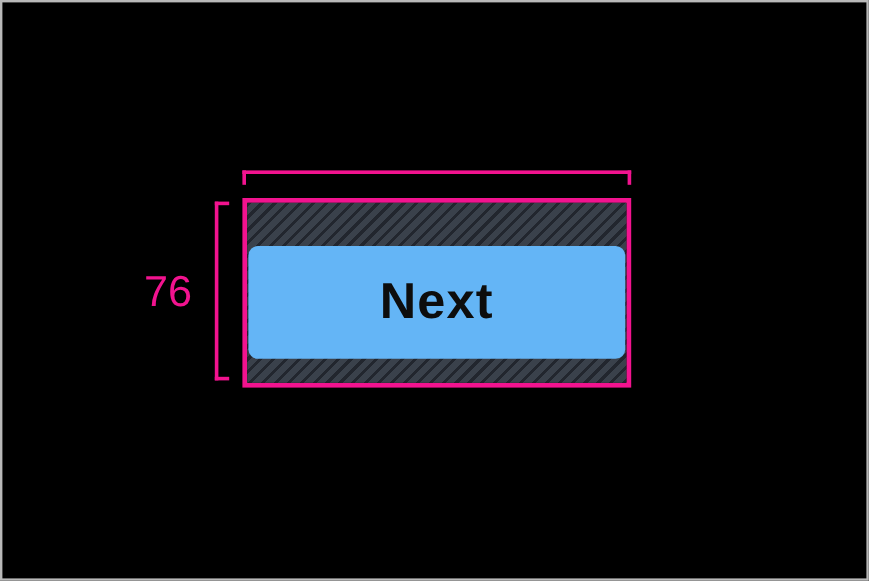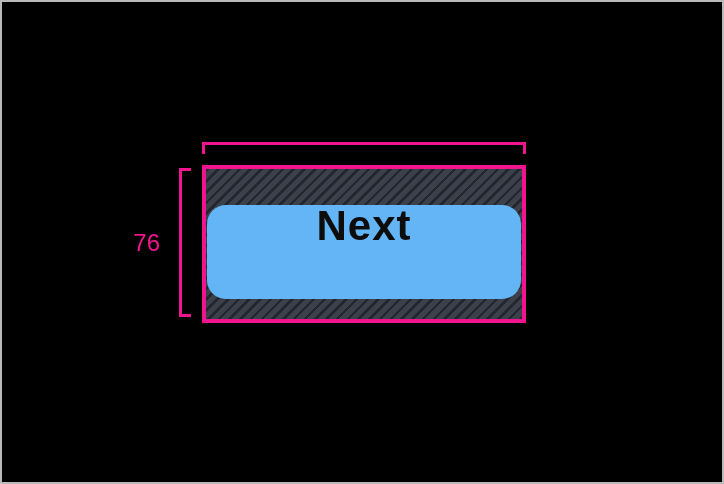--- a/index.html
+++ b/index.html
@@ -46,22 +46,23 @@
   }
   .next-btn {
     position: absolute;
     left: 1px;
     right: 1px;
     top: 20px;
     bottom: 20px;
     border: none;
     outline: none;
     background: var(--button_fill);
-    border-radius: 19px;
+    border-radius: 8px;
     display: flex;
+    align-items: center;
     justify-content: center;
     cursor: pointer;
     margin-top: 16px;
   }
   .next-btn span {
     font-family: "Liberation Sans", sans-serif;
     font-size: 42px;
     font-weight: 600;
     letter-spacing: 1px;
     color: var(--button_text);
@@ -99,21 +100,21 @@
     border-left: 3px solid var(--guide);
     border-top: 3px solid var(--guide);
     border-bottom: 3px solid var(--guide);
   }
   .height-label {
     position: absolute;
     left: 90px;
     top: 223px;
     width: 68px;
     text-align: right;
-    font-size: 24px;
+    font-size: 36px;
     line-height: 36px;
     color: var(--guide);
   }
 </style>
 </head>
 <body>
 
 <div class="frame">
 
   <div class="widget-box">

